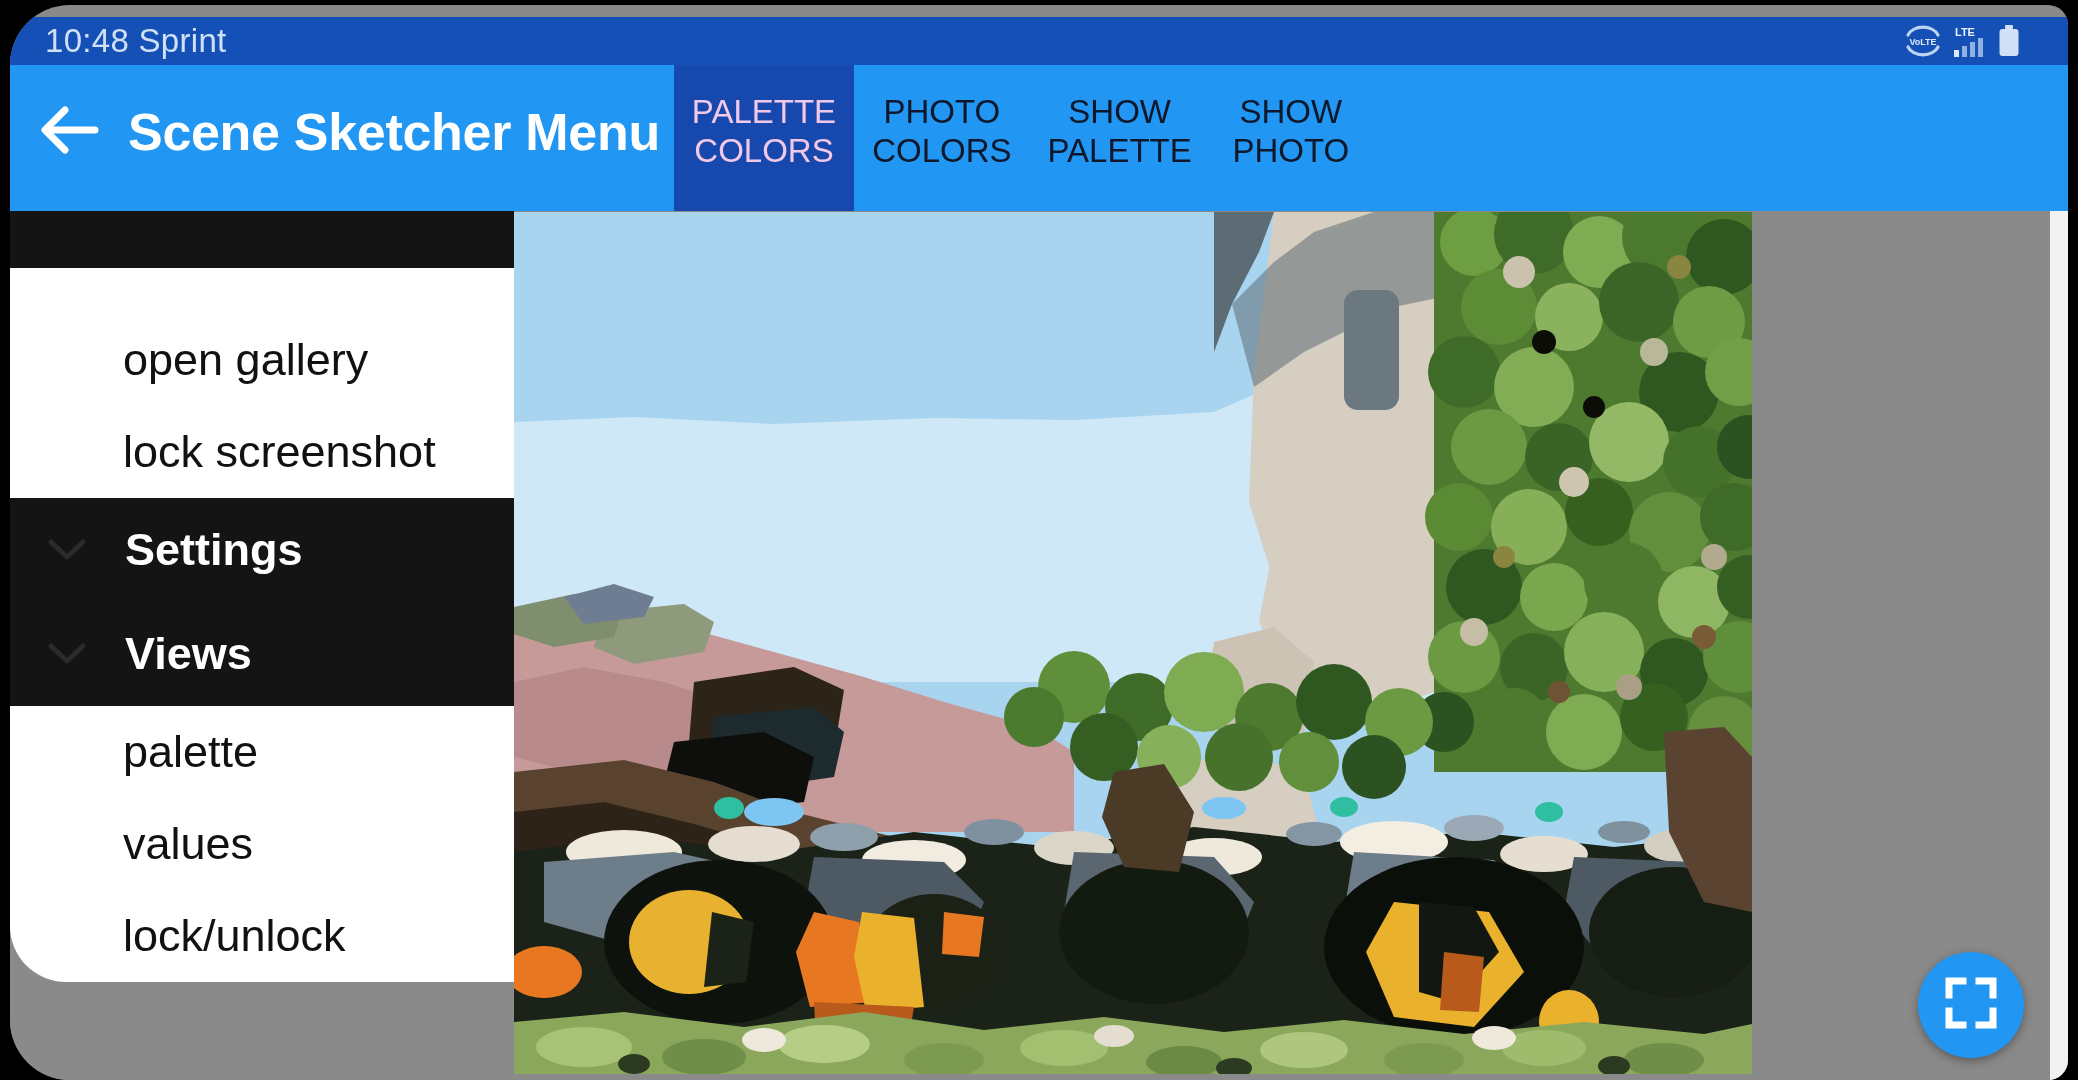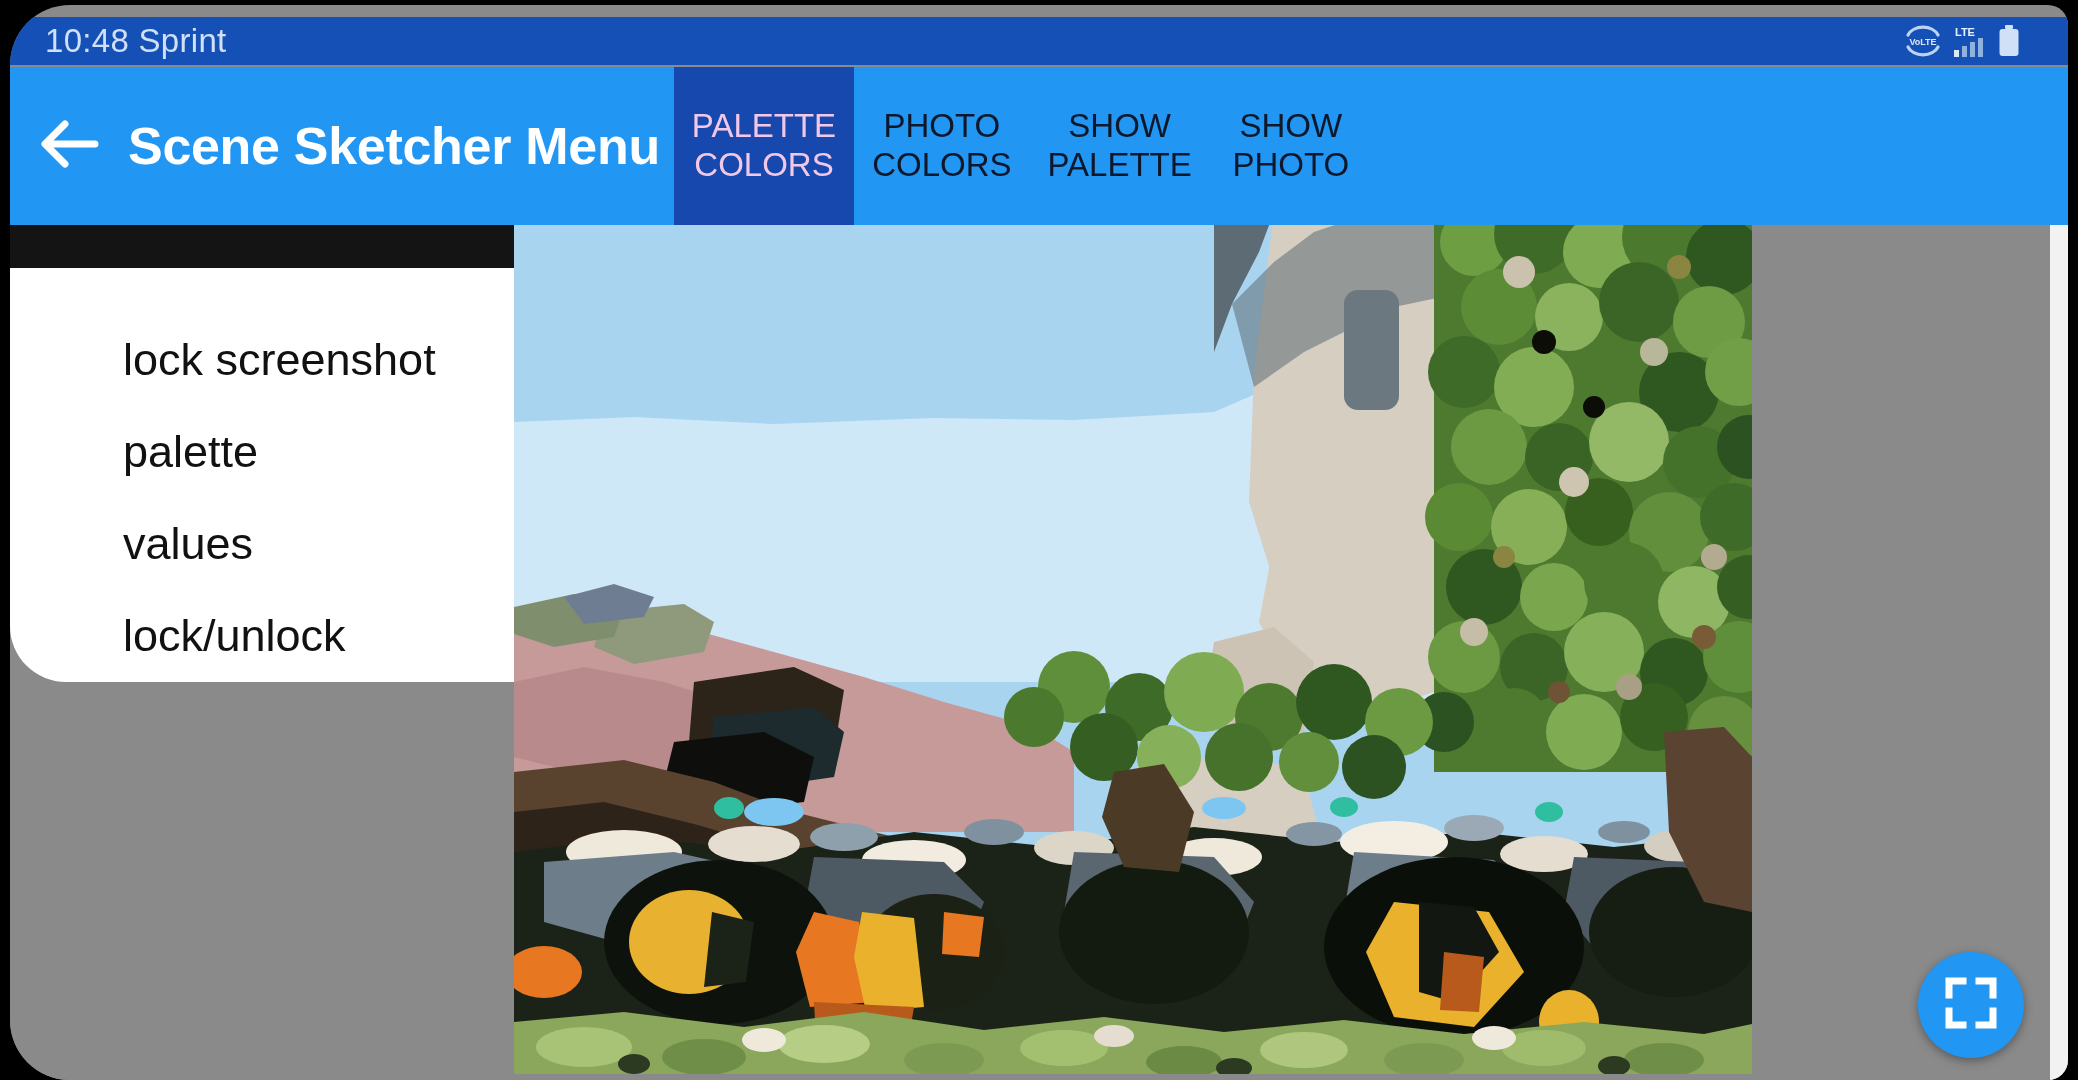--- a/index.html
+++ b/index.html
@@ -62,21 +62,20 @@
 
   
   #app-bar {
     position: absolute;
     left: 0; top: 48px;
     width: 2058px; height: 158px;
     background: #2196f3;
     z-index: 25;
     display: flex;
     align-items: stretch;
-    margin-top: 14px;
   }
   #back-btn {
     width: 118px;
     display: flex;
     align-items: center;
     justify-content: center;
     flex: 0 0 auto;
   }
   #app-title {
     color: #ffffff;
@@ -404,24 +403,45 @@
       <div id="right-strip"></div>
     </div>
 
     <div id="drawer">
 
       <div id="drawer-top-strip" class="sec-dark"></div>
 
       <div class="sec-light">
         <div class="menu-item clip-top"></div>
         <div class="menu-item">
+          <span>open gallery</span>
+        </div>
+        <div class="menu-item">
           <span>lock screenshot</span>
         </div>
       </div>
 
+      <div class="sec-dark">
+        <div class="group-header">
+          <span class="group-chevron">
+            <svg width="40" height="26" viewBox="0 0 40 26">
+                <path d="M4 5 L20 20 L36 5" fill="none" stroke="#2b2b2b" stroke-width="5" stroke-linecap="round" stroke-linejoin="round"></path>
+              </svg>
+          </span>
+          <span class="group-label">Settings</span>
+        </div>
+        <div class="group-header">
+          <span class="group-chevron">
+            <svg width="40" height="26" viewBox="0 0 40 26">
+                <path d="M4 5 L20 20 L36 5" fill="none" stroke="#2b2b2b" stroke-width="5" stroke-linecap="round" stroke-linejoin="round"></path>
+              </svg>
+          </span>
+          <span class="group-label">Views</span>
+        </div>
+      </div>
 
       <div class="sec-light" id="drawer-bottom-round">
         <div class="menu-item">
           <span>palette</span>
         </div>
         <div class="menu-item">
           <span>values</span>
         </div>
         <div class="menu-item">
           <span>lock/unlock</span>

